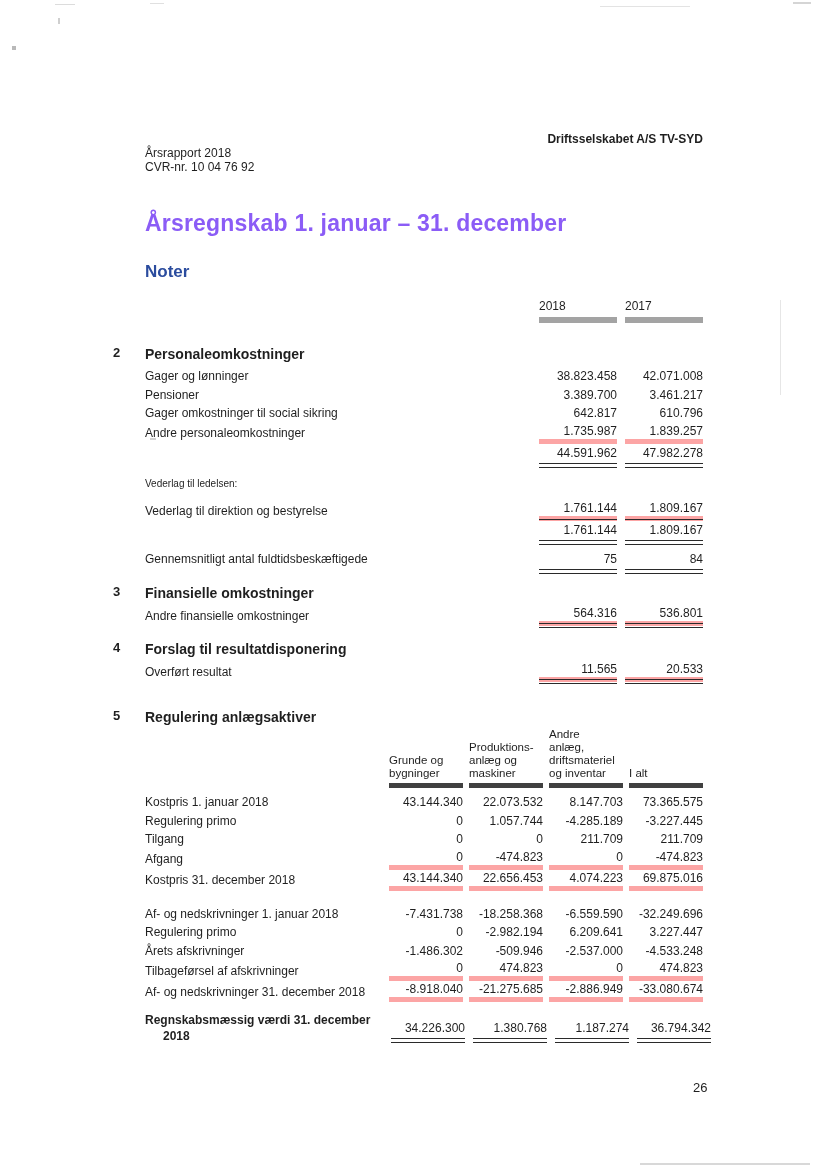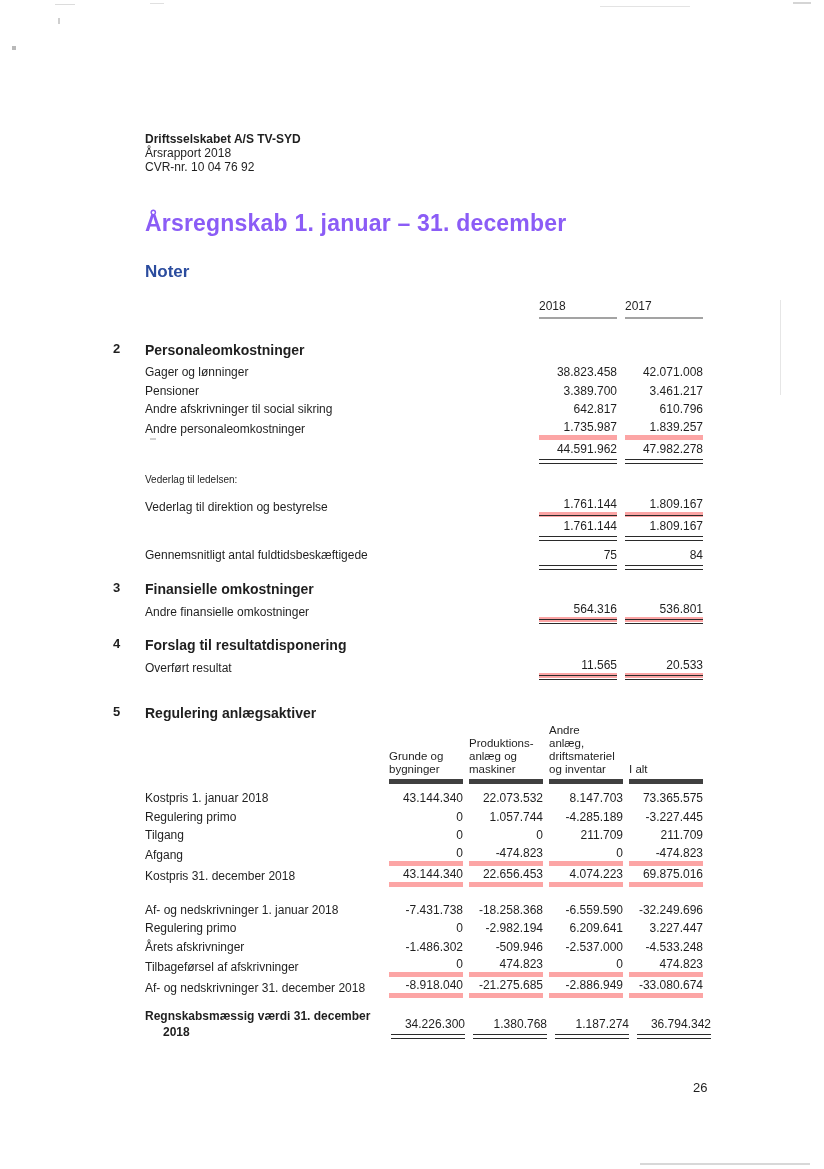--- a/index.html
+++ b/index.html
@@ -3,30 +3,30 @@
 <meta charset="utf-8">
 <style>
   html,body{margin:0;padding:0;}
   body{
     width:824px;height:1169px;position:relative;background:#ffffff;
     font-family:"Liberation Sans","DejaVu Sans",sans-serif;
     color:#1f1f1f;overflow:hidden;
   }
   .artifact{position:absolute;}
   .doc{position:absolute;left:145px;top:132px;width:558px;}
-  .hdr-company{font-weight:bold;font-size:12px;line-height:14px;}
+  .hdr-company{font-weight:bold;font-size:12px;line-height:14px;text-align:right;}
   .hdr-line{font-size:12px;line-height:14px;}
   .page-title{margin-top:36px;font-size:23px;line-height:26px;font-weight:bold;color:#8b5cf6;letter-spacing:.2px;}
   .notes-heading{margin-top:26px;font-size:17px;line-height:20px;font-weight:bold;color:#2b4c9e;}
 
   .grid2{display:grid;grid-template-columns:1fr 78px 78px;column-gap:8px;}
   .grid5{display:grid;grid-template-columns:238px 74px 74px 74px 74px;column-gap:6px;}
 
   .yearhead{margin-top:16px;}
-  .yearhead .ylab{font-size:12px;border-bottom:2px solid #a3a3a3;padding-bottom:3px;}
+  .yearhead .ylab{font-size:12px;border-bottom:6px solid #a3a3a3;padding-bottom:3px;}
 
   .note{position:relative;}
   .note-num{position:absolute;left:-32px;top:0;font-weight:bold;font-size:13px;}
   .note-title{font-weight:bold;font-size:14px;line-height:18px;}
   .note2{margin-top:22px;}
   .note3{margin-top:16px;}
   .note4{margin-top:14px;}
   .note5{margin-top:26px;}
 
   .rows{margin-top:4px;}
@@ -90,21 +90,21 @@
           <div class="cell num">42.071.008</div>
         </div>
 
         <div class="grid2 row">
           <div class="cell label">Pensioner</div>
           <div class="cell num">3.389.700</div>
           <div class="cell num">3.461.217</div>
         </div>
 
         <div class="grid2 row">
-          <div class="cell label">Andre afskrivninger til social sikring</div>
+          <div class="cell label">Gager omkostninger til social sikring</div>
           <div class="cell num">642.817</div>
           <div class="cell num">610.796</div>
         </div>
 
         <div class="grid2 row r-u1">
           <div class="cell label">Andre personaleomkostninger</div>
           <div class="cell num">1.735.987</div>
           <div class="cell num">1.839.257</div>
         </div>
 

